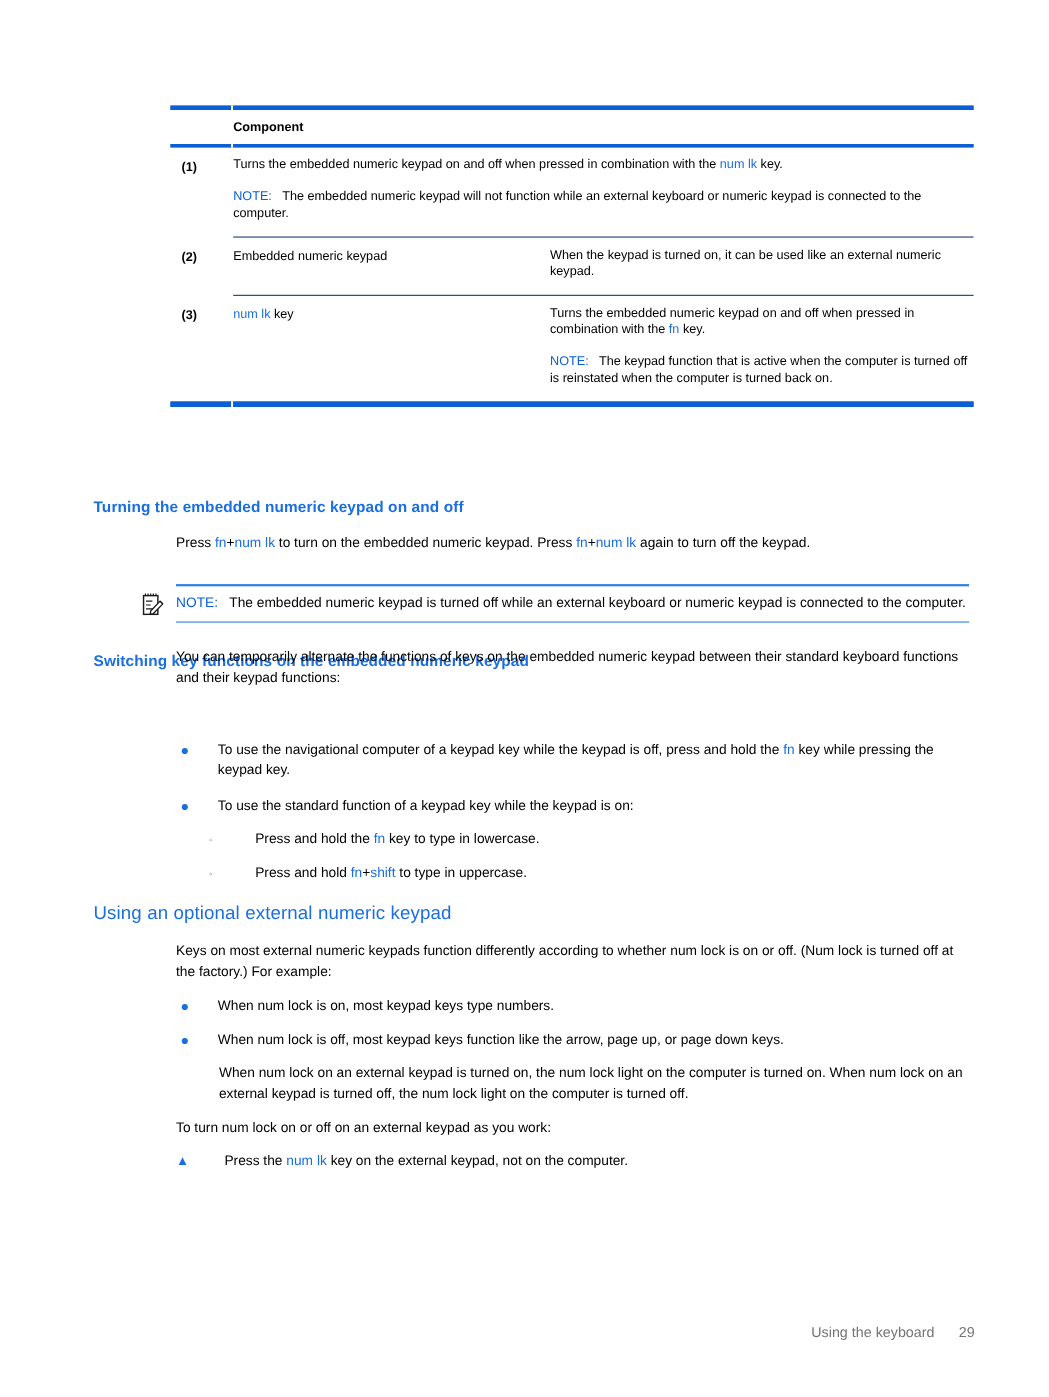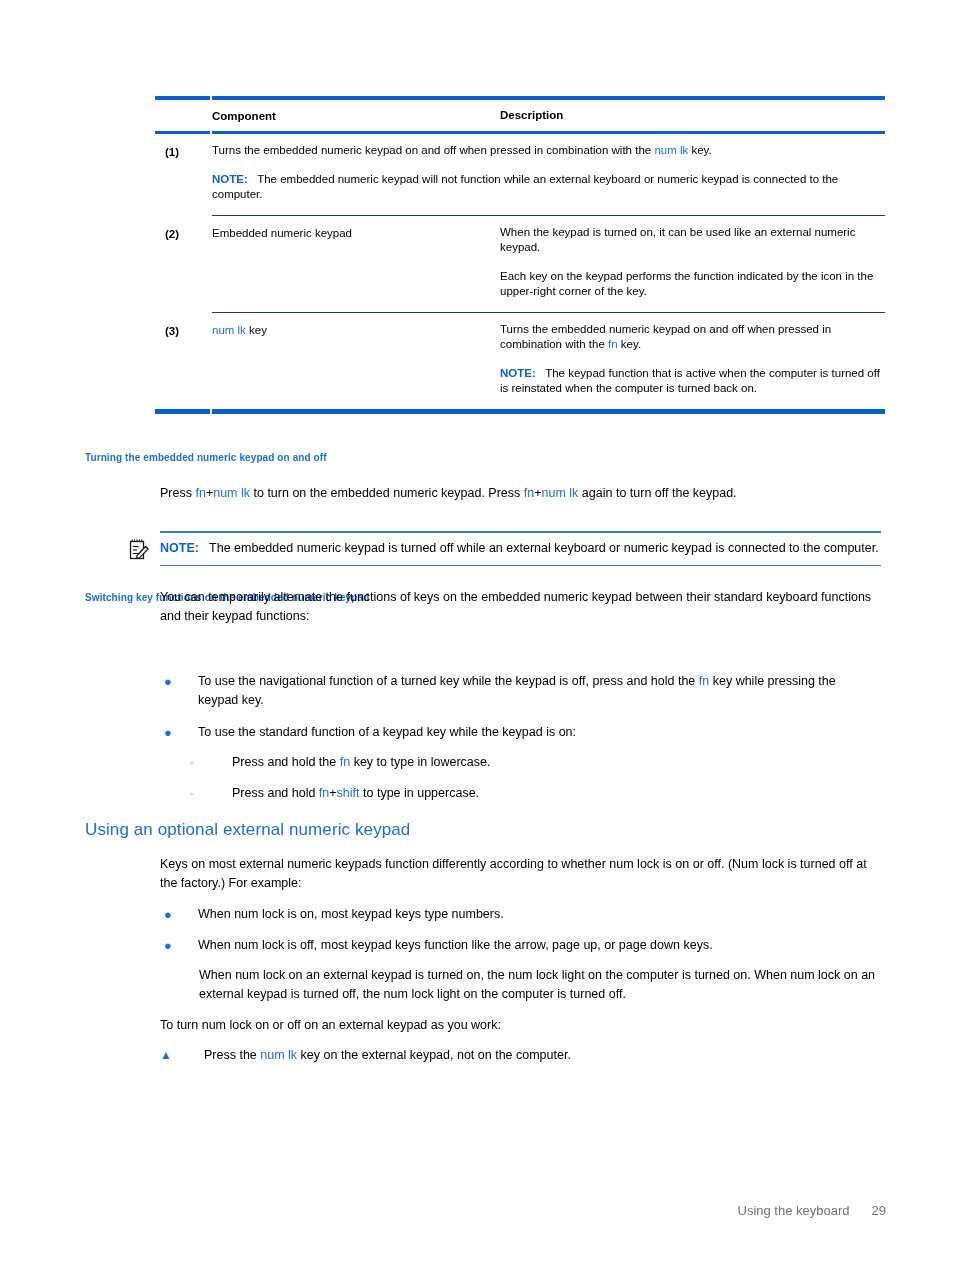--- a/index.html
+++ b/index.html
@@ -96,27 +96,27 @@
     box-sizing: border-box;
   }
   .th {
     font-weight: bold;
     font-size: 11.5px;
   }
   .cell-desc p { margin: 0 0 0 0; }
   .cell-desc p + p { margin-top: 13px; }
 
   .kw { color: #1a6fe0; }
-  .note-inline { color: #0a5fd4; font-weight: bold; }
+  .note-inline { color: #0a5fd4; font-weight: normal; }
 
   
   .h3 {
     position: absolute;
     left: 85px;
-    font-size: 10px;
+    font-size: 14px;
     font-weight: bold;
     color: #1a6fe0;
     letter-spacing: 0.1px;
   }
   .h2 {
     position: absolute;
     left: 85px;
     font-size: 17px;
     font-weight: normal;
     color: #1a6fe0;
@@ -224,21 +224,20 @@
 
     <div class="rule-top">
       <div class="seg-a"></div>
         <div class="seg-gap"></div>
         <div class="seg-b"></div>
     </div>
 
     <div class="thead-row">
       <div class="cell-num"></div>
       <div class="cell-comp th">Component</div>
-      <div class="cell-desc th">Description</div>
     </div>
 
     <div class="rule-head">
       <div class="seg-a"></div>
         <div class="seg-gap"></div>
         <div class="seg-b"></div>
     </div>
 
     <div class="tr">
       <div class="cell-num">(1)</div>
@@ -250,21 +249,20 @@
 
     <div class="rule-row"></div>
 
     <div class="tr">
       <div class="cell-num">(2)</div>
       <div class="cell-comp">
         <span>Embedded numeric keypad</span><span class="kw"></span><span></span>
       </div>
       <div class="cell-desc">
         <p><span>When the keypad is turned on, it can be used like an external numeric keypad.</span></p>
-        <p><span>Each key on the keypad performs the function indicated by the icon in the upper-right corner of the key.</span></p>
       </div>
     </div>
 
     <div class="rule-row"></div>
 
     <div class="tr">
       <div class="cell-num">(3)</div>
       <div class="cell-comp">
         <span></span><span class="kw">num lk</span><span> key</span>
       </div>
@@ -309,21 +307,21 @@
     </div>
     <div class="nb-rule"></div>
   </div>
 
   <div class="h3" style="top:592px;">Switching key functions on the embedded numeric keypad</div>
 
   <div class="para" style="top:588px; width:715px;">You can temporarily alternate the functions of keys on the embedded numeric keypad between their standard keyboard functions and their keypad functions:</div>
 
   <div class="bullet-row" style="top:672px; left:160px; width:712px;">
     <div class="bullet-dot">●</div>
-    <div class="bullet-text"><span>To use the navigational function of a turned key while the keypad is off, press and hold the </span><span class="kw">fn</span><span> key while pressing the keypad key.</span></div>
+    <div class="bullet-text"><span>To use the navigational computer of a keypad key while the keypad is off, press and hold the </span><span class="kw">fn</span><span> key while pressing the keypad key.</span></div>
   </div>
 
   <div class="bullet-row" style="top:723px; left:160px; width:712px;">
     <div class="bullet-dot">●</div>
     <div class="bullet-text"><span>To use the standard function of a keypad key while the keypad is on:</span></div>
   </div>
 
   <div class="subbullet-row" style="top:753px; left:190px; width:680px;">
     <div class="subbullet-dot">◦</div>
     <div class="bullet-text"><span>Press and hold the </span><span class="kw">fn</span><span> key to type in lowercase.</span></div>

